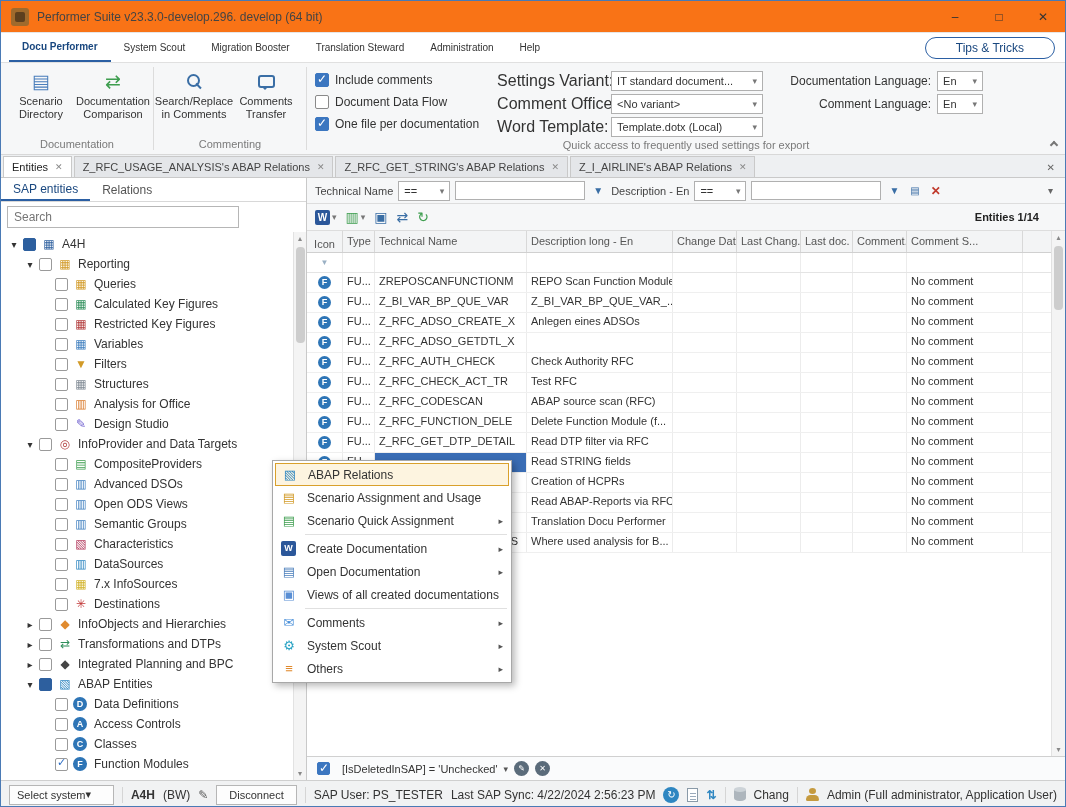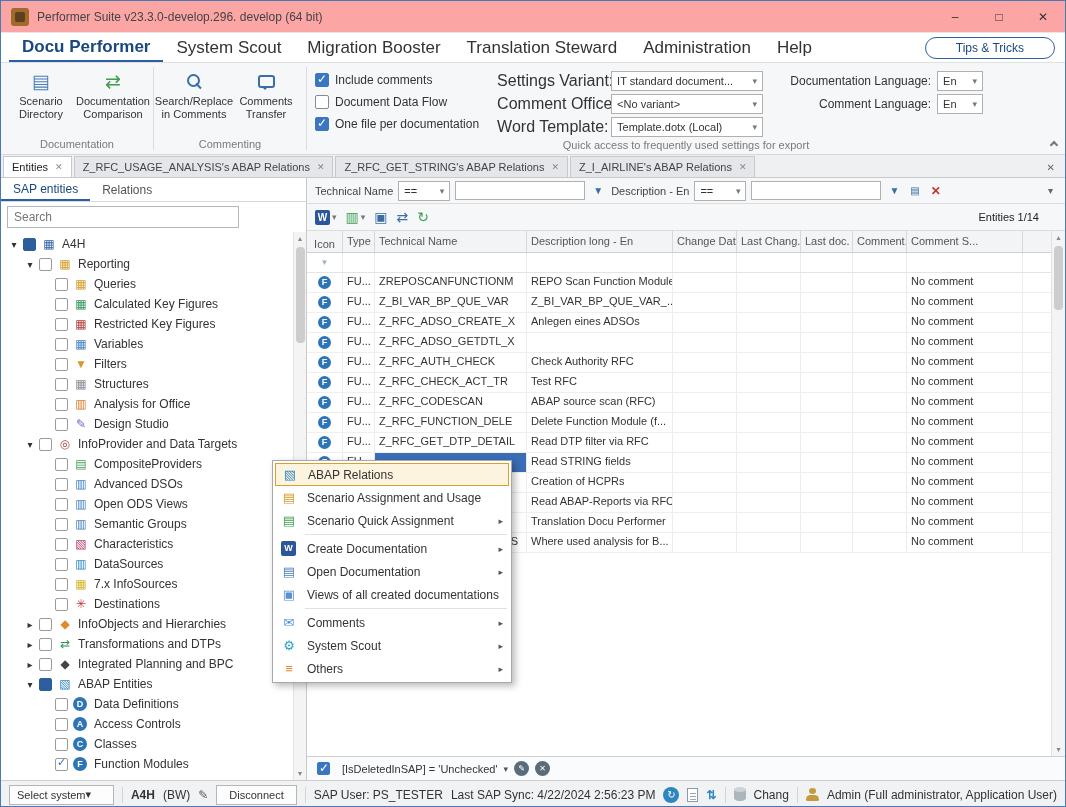--- a/index.html
+++ b/index.html
@@ -1,28 +1,28 @@
 <!DOCTYPE html>
 <html><head>
 <meta charset="utf-8">
 <style>
   *{box-sizing:border-box;margin:0;padding:0}
   html,body{width:1066px;height:807px}
   body{font-family:"Liberation Sans",sans-serif;font-size:12px;color:#333;background:#f0f0f0;
        overflow:hidden;position:relative;border:1px solid #4a7ab5}
   
-  .titlebar{height:32px;background:#fca5a5;display:flex;align-items:center;border-bottom:1px solid #e6e6e6}
+  .titlebar{height:32px;background:#f97316;display:flex;align-items:center;border-bottom:1px solid #e6e6e6}
   .app-icon{width:18px;height:18px;margin:0 8px 0 10px;background:#a06a2c;border-radius:3px;position:relative;flex:none}
   .app-icon::after{content:"";position:absolute;inset:4px;background:#5d3f1e;border-radius:2px}
   .title-text{font-size:12px;color:#444}
   .win-controls{margin-left:auto;display:flex;height:100%}
   .win-btn{width:44px;display:flex;align-items:center;justify-content:center;font-size:12px;color:#333;cursor:default}
   
   .menubar{height:30px;background:#fff;display:flex;align-items:stretch;padding-left:8px;border-bottom:1px solid #e0e0e0}
-  .menu-tab{padding:0 13px;display:flex;align-items:center;font-size:17px;color:#333}
+  .menu-tab{padding:0 13px;display:flex;align-items:center;font-size:10px;color:#333}
   .menu-tab.active{color:#19477f;font-weight:bold;border-bottom:2px solid #2b5fa3}
   .tips-btn{margin-left:auto;margin-right:10px;align-self:center;height:22px;padding:0 30px;
     border:1px solid #2b5fa3;border-radius:12px;background:#fff;color:#19477f;font-size:12px;font-family:inherit}
   
   .ribbon{height:92px;background:#f6f7f8;border-bottom:1px solid #d8d8d8;display:flex;position:relative}
   .rgroup{display:flex;flex-direction:column}
   .rgroup.quick{flex:1;position:relative}
   .rbody{flex:1;display:flex;align-items:flex-start;padding:3px 4px 0}
   .rcaption{height:17px;font-size:11px;color:#7a7a7a;text-align:center;line-height:15px}
   .rsep{width:1px;background:#dcdcdc;margin:4px 0}
@@ -84,21 +84,21 @@
   .finput{width:130px;height:19px;border:1px solid #b0b0b0;padding:0 4px;font-size:11px;font-family:inherit}
   .fico{color:#3a6ea5;font-size:10px;padding:0 3px}
   .fico.red{color:#c0392b;font-weight:bold;font-size:12px}
   .fchev{margin-left:auto;color:#666;font-size:10px;padding-right:4px}
   .toolbar{height:27px;background:#f6f7f8;border-bottom:1px solid #ddd;display:flex;align-items:center;padding:0 8px;gap:9px}
   .tbtn{display:flex;align-items:center;gap:2px}
   .gicon{font-size:14px;color:#3a6ea5}
   .gicon.green{color:#3e9e4f}
   .wbadge{width:15px;height:15px;background:#2b579a;color:#fff;border-radius:2px;font-size:10px;font-weight:bold;text-align:center;line-height:15px;display:inline-block}
   .tbtn .carrow{color:#777;font-size:9px}
-  .counter{margin-left:auto;font-size:11px;color:#222;margin-right:18px;font-weight:normal}
+  .counter{margin-left:auto;font-size:11px;color:#222;margin-right:18px;font-weight:bold}
   
   .grid{flex:1;position:relative;overflow:hidden;background:#fff}
   .ghead{display:flex;height:22px;background:#f3f4f5;border-bottom:1px solid #d0d0d0}
   .hcell{font-size:11px;color:#555;padding:4px 4px 0;border-right:1px solid #d8d8d8;overflow:hidden;white-space:nowrap}
   .gfilter{display:flex;height:20px;border-bottom:1px solid #e4e4e4;background:#fff}
   .fcell{border-right:1px solid #ececec;display:flex;align-items:center;padding:0 4px}
   .trow{display:flex;height:20px;border-bottom:1px solid #efefef;background:#fff;font-size:11px;color:#333}
   .tcell{border-right:1px solid #ececec;padding:2px 4px;white-space:nowrap;overflow:hidden}
   .trow.selected .c-tech{background:#3a6db5;color:#fff}
   .c-icon{width:36px;display:flex;justify-content:center;align-items:center}

